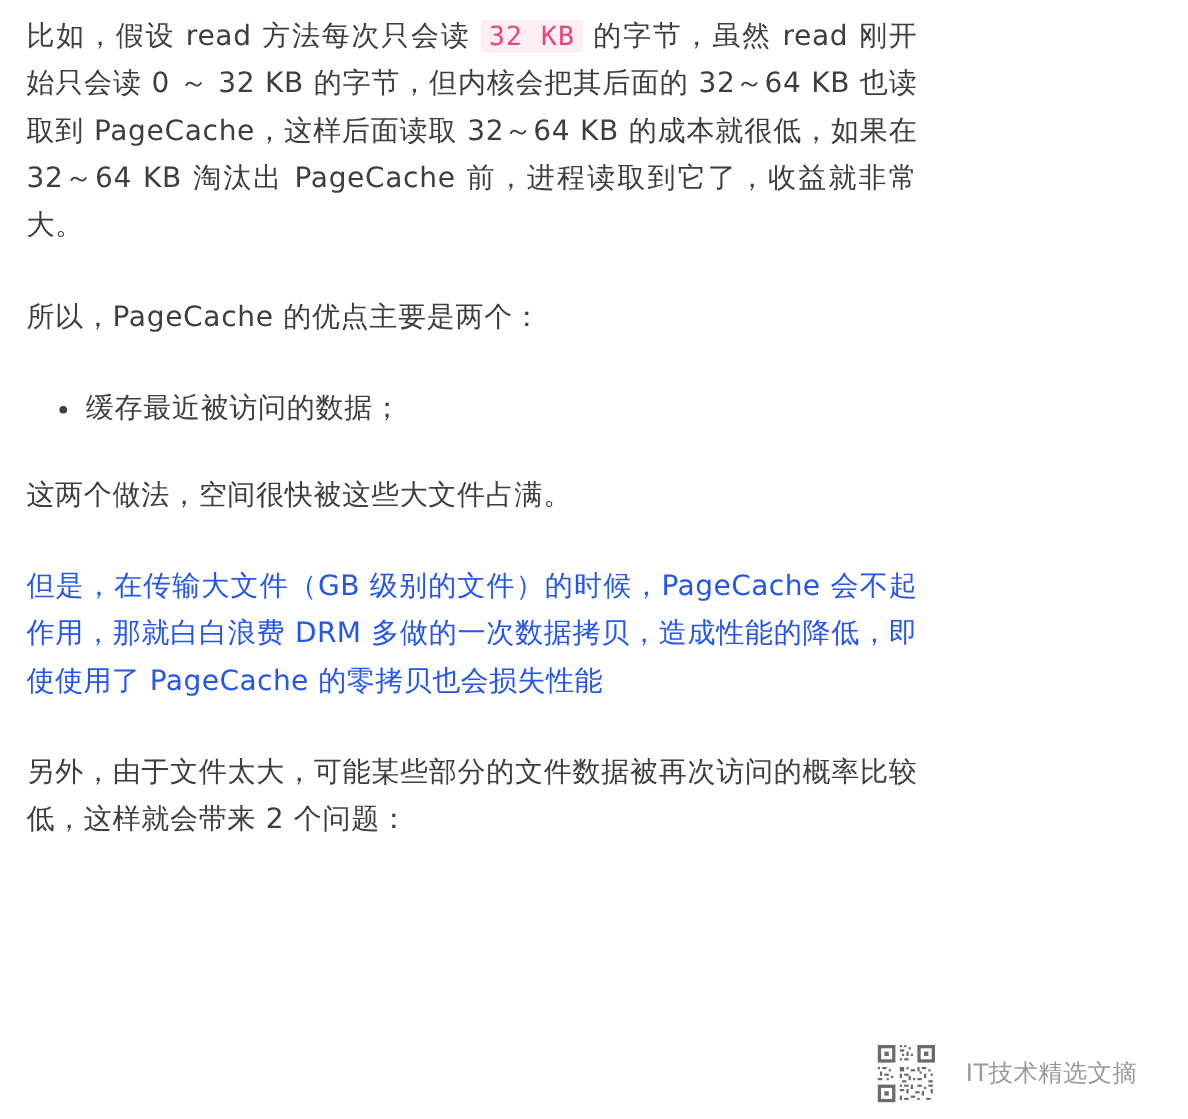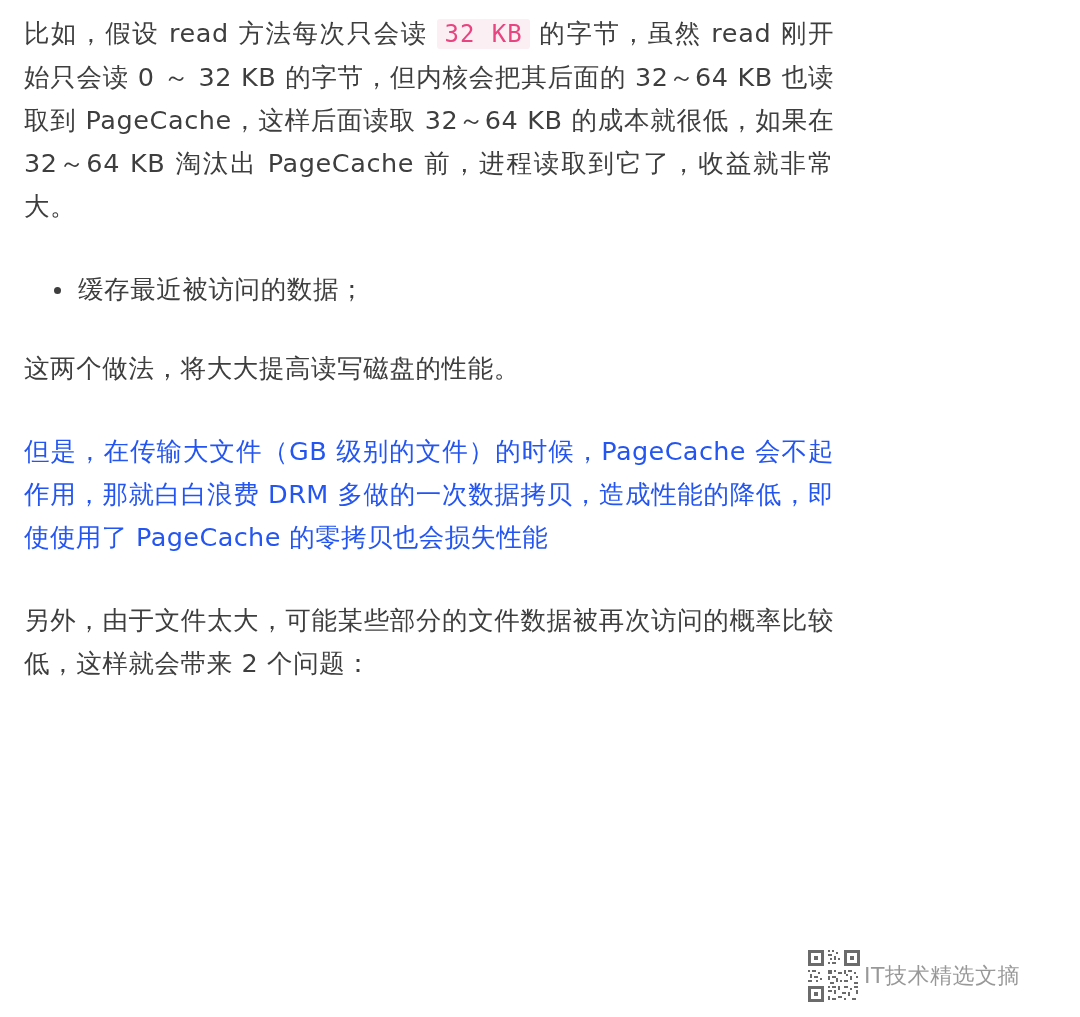--- a/index.html
+++ b/index.html
@@ -68,27 +68,27 @@
     color: #2455f0;
     font-weight: normal;
     margin: 0 0 40px 0;
     font-size: 25.5px;
     line-height: 43px;
     letter-spacing: 0.4px;
     text-align: justify;
   }
   .qr-block {
     position: absolute;
-    right: 22px;
+    right: 32px;
     bottom: 10px;
     width: 252px;
     height: 62px;
     display: flex;
     align-items: center;
-    gap: 2px;
+    gap: 26px;
     opacity: 0.62;
     text-align: center;
   }
   .qr-code {
     width: 56px;
     height: 56px;
     background: #ffffff;
     position: relative;
     flex: 0 0 auto;
   }
@@ -101,26 +101,27 @@
     font-family: "DejaVu Sans", "Liberation Sans", sans-serif;
   }
 </style>
 </head>
 <body>
 
 <div class="article">
 
   <p class="para"><span>比如，假设 read 方法每次只会读 </span><span class="code-kbd">32 KB</span><span> 的字节，虽然 read 刚开始只会读 0 ～ 32 KB 的字节，但内核会把其后面的 32～64 KB 也读取到 PageCache，这样后面读取 32～64 KB 的成本就很低，如果在 32～64 KB 淘汰出 PageCache 前，进程读取到它了，收益就非常大。</span></p>
 
+  <p class="para">所以，PageCache 的优点主要是两个：</p>
 
   <ul class="bullets">
     <li>缓存最近被访问的数据；</li>
   </ul>
 
-  <p class="para">这两个做法，将大大提高读写磁盘的性能。</p>
+  <p class="para">这两个做法，空间很快被这些大文件占满。</p>
 
   <p class="highlight">但是，在传输大文件（GB 级别的文件）的时候，PageCache 会不起作用，那就白白浪费 DRM 多做的一次数据拷贝，造成性能的降低，即使使用了 PageCache 的零拷贝也会损失性能</p>
 
 
   <p class="para">另外，由于文件太大，可能某些部分的文件数据被再次访问的概率比较低，这样就会带来 2 个问题：</p>
 
 </div>
 
 <div class="qr-block">
   <div class="qr-code">

